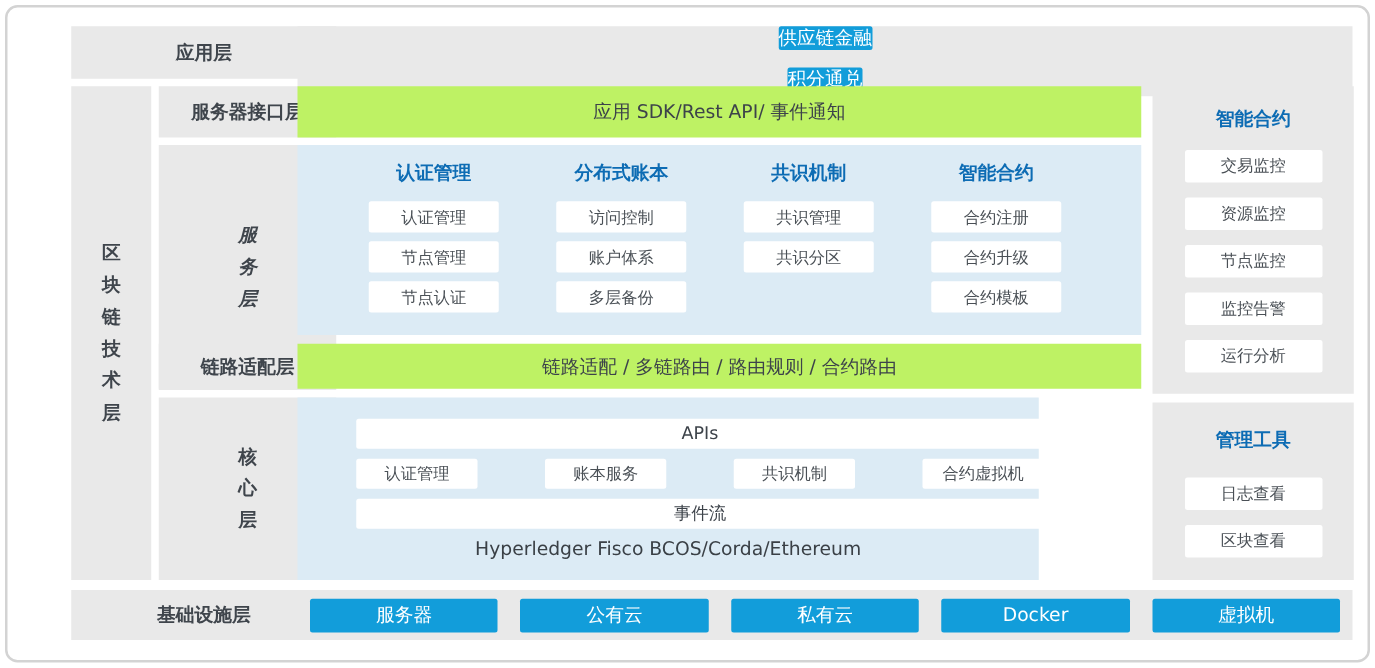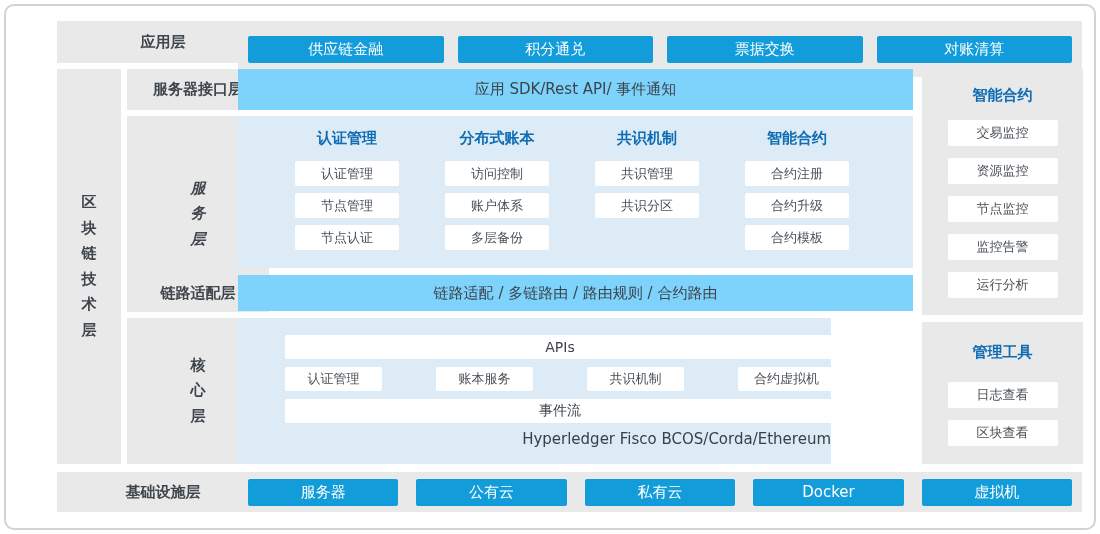--- a/index.html
+++ b/index.html
@@ -22,27 +22,27 @@
   .tech-box    { left:19px; top:69px;  width:64px;  height:395px; }
   .interface-label { left:89px; top:69px;  width:142px; height:41px; }
   .service-label   { left:89px; top:116px; width:142px; height:196px;font-style:italic; }
   .link-label      { left:89px; top:275px; width:142px; height:36px; }
   .core-label      { left:89px; top:318px; width:142px; height:146px; }
   .vtext { display:block; width:16px; word-break:break-all; text-align:center; line-height:1.7; }
 
   
   .strip { position:absolute; display:flex; align-items:center; }
   .gray-strip { background:#e9e9e9; padding:0 10px; gap:14px; }
-  .app-strip   { left:238px; top:21px;  width:844px; height:56px; }
+  .app-strip   { left:238px; top:21px;  width:844px; height:56px;flex-direction:column; }
   .infra-strip { left:238px; top:472px; width:844px; height:40px; gap:18px; }
   .btn {
     flex:1; height:27px; background:#129dda; color:#ffffff; font-size:15px;
     display:flex; align-items:center; justify-content:center; border-radius:2px;
   }
-  .blue-strip { background:#7dd3fc; justify-content:center; font-size:15px; color:#3d434a; }
+  .blue-strip { background:#bef264; justify-content:center; font-size:15px; color:#3d434a; }
   .sdk-strip  { left:238px; top:69px;  width:675px; height:41px; }
   .link-strip { left:238px; top:275px; width:675px; height:36px; }
 
   
   .service-panel {
     position:absolute; left:238px; top:116px; width:675px; height:152px; background:#dcebf5;
     display:flex; justify-content:space-between; padding:13px 41px 0 34px;
   }
   .svc-col { width:150px; display:flex; flex-direction:column; align-items:center; }
   .svc-header { font-size:15px; font-weight:bold; color:#0d6cb4; line-height:18px; margin-bottom:14px; }
@@ -55,21 +55,21 @@
   
   .core-panel { position:absolute; left:238px; top:318px; width:593px; height:146px; background:#dcebf5; }
   .core-bar {
     position:absolute; left:47px; width:550px; height:24px; background:#fff; border-radius:2px;
     display:flex; align-items:center; justify-content:center; font-size:14px; color:#3d434a;
   }
   .apis-bar  { top:17px; }
   .event-bar { top:81px; }
   .core-mods { position:absolute; left:47px; top:49px; width:550px; display:flex; justify-content:space-between; }
   .core-mods .white-box { width:97px; height:24px; margin:0; }
-  .core-platforms { position:absolute; left:0; top:112px; width:100%; text-align:right; font-size:15px; color:#3a4046; }
+  .core-platforms { position:absolute; left:0; top:112px; width:100%; text-align:center; font-size:15px; color:#3a4046; }
 
   
   .side-panel {
     position:absolute; left:922px; width:161px; background:#e9e9e9;
     display:flex; flex-direction:column; align-items:center;
   }
   .side-top    { top:69px;  height:246px; padding-top:17px; }
   .side-bottom { top:322px; height:142px; padding-top:21px; }
   .side-header { font-size:15px; font-weight:bold; color:#0d6cb4; line-height:18px; margin-bottom:16px; }
   .side-bottom .side-header { margin-bottom:21px; }

